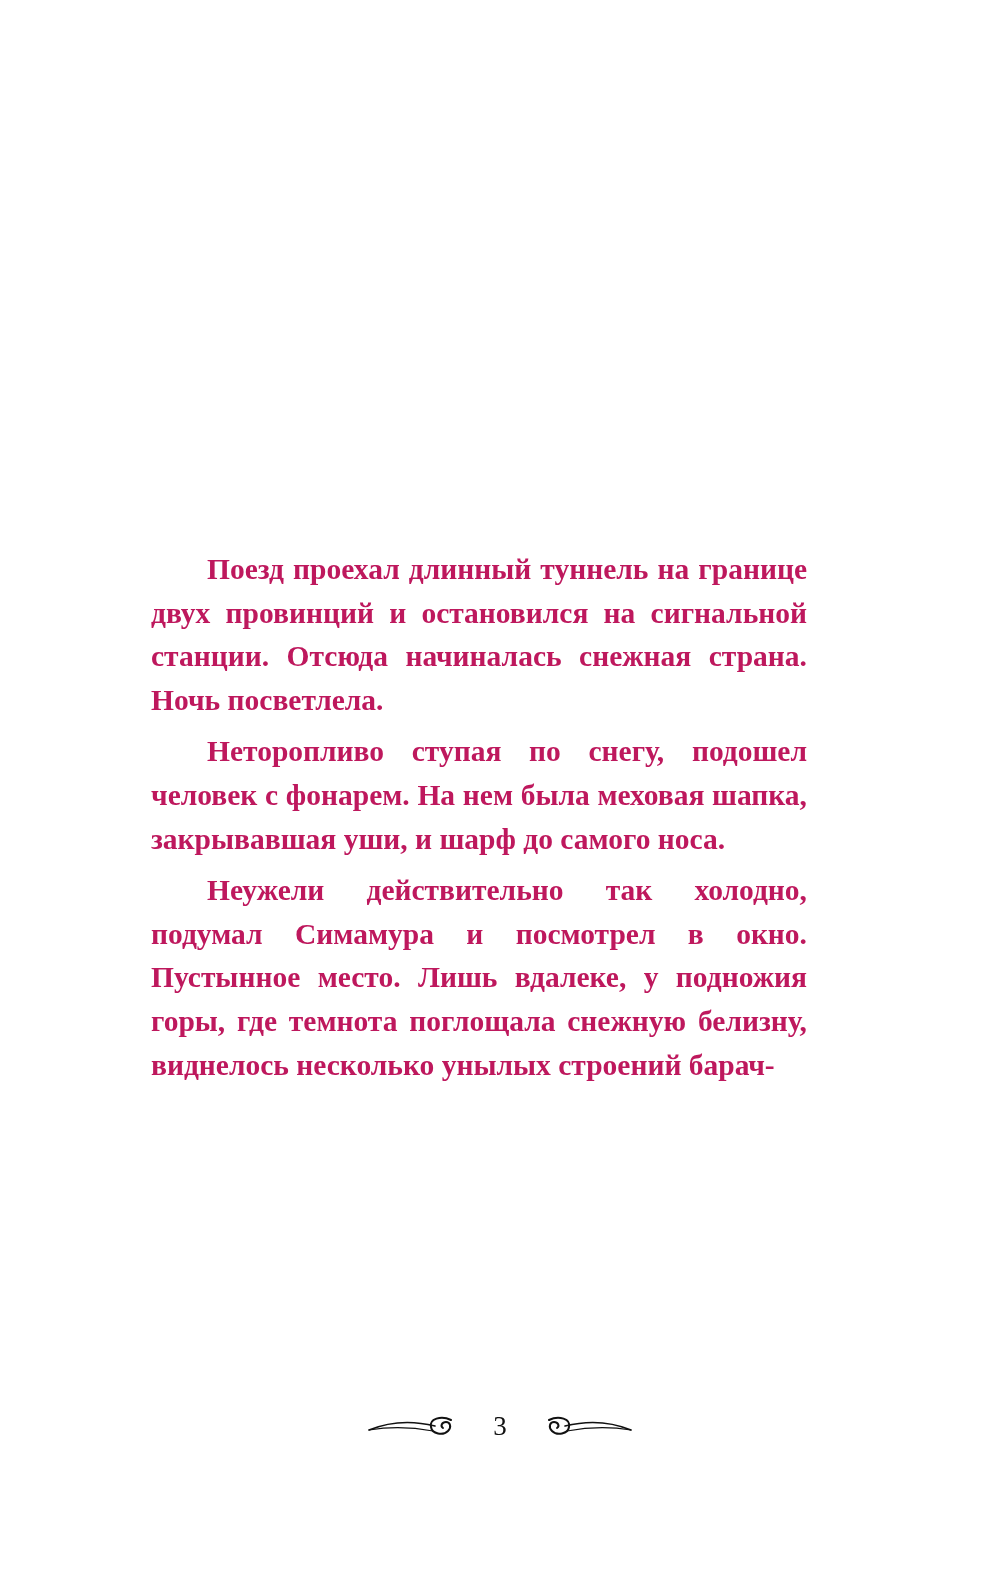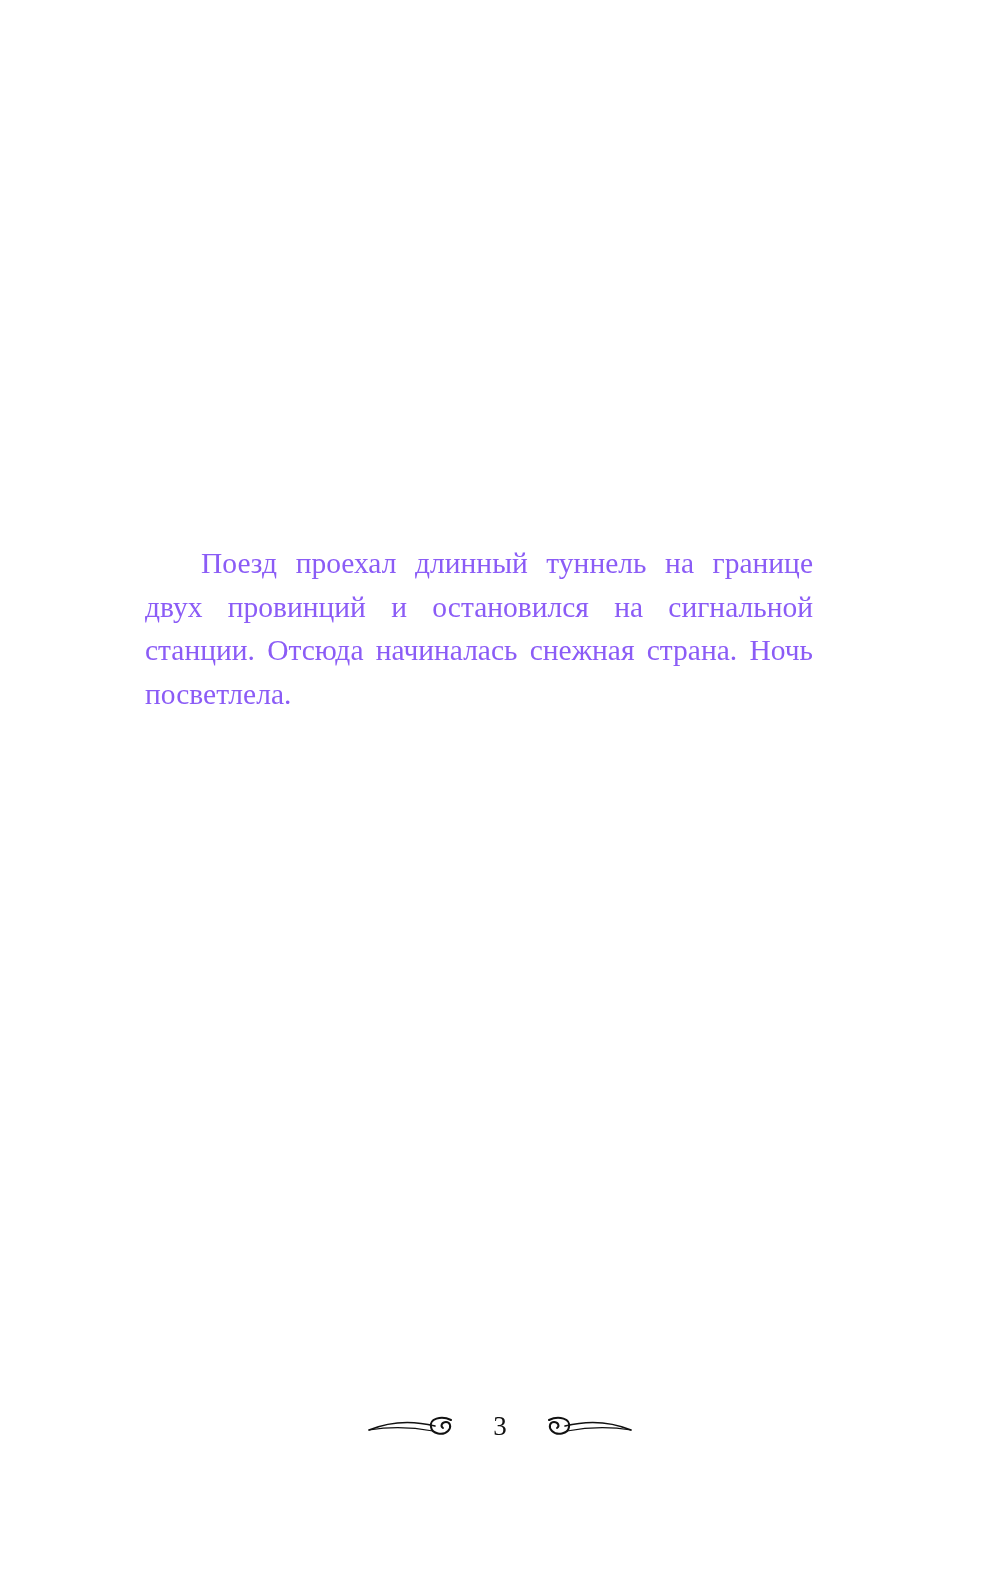--- a/index.html
+++ b/index.html
@@ -24,29 +24,30 @@
     height: 1583px;
     background: #ffffff;
   }
   .text-block {
     position: absolute;
     left: 143px;
     top: 540px;
     width: 672px;
   }
   .para {
-    margin: 2px;
+    margin: 8px;
     text-indent: 56px;
     font-size: 29.5px;
     line-height: 43.6px;
     text-align: justify;
     text-justify: inter-word;
     hyphens: manual;
-    color: #8b5cf6;
+    color: #be185d;
     font-family: "Liberation Serif", "DejaVu Serif", serif;
+    font-weight: bold;
   }
   .para:last-child {
     text-align: justify;
   }
   .footer {
     position: absolute;
     left: 0;
     top: 1396px;
     width: 1000px;
     height: 60px;
@@ -72,20 +73,22 @@
     height: 34px;
   }
 </style>
 </head>
 <body>
 
 <div class="page">
 
   <div class="text-block">
     <p class="para">Поезд проехал длинный туннель на границе двух провинций и остановился на сигнальной станции. Отсюда начиналась снежная страна. Ночь посветлела.</p>
+    <p class="para">Неторопливо ступая по снегу, подошел человек с фонарем. На нем была меховая шапка, закрывавшая уши, и шарф до самого носа.</p>
+    <p class="para">Неужели действительно так холодно, подумал Симамура и посмотрел в окно. Пустынное место. Лишь вдалеке, у подножия горы, где темнота поглощала снежную белизну, виднелось несколько унылых строений барач-</p>
   </div>
 
   <div class="footer">
     <span class="orn">
       <svg viewBox="0 0 110 34" xmlns="http://www.w3.org/2000/svg">
         <path d="M2 21 C 24 12, 48 12, 68 17" fill="none" stroke="#111111" stroke-width="1.6" stroke-linecap="round"></path>
         <path d="M2 21 C 26 17, 50 19, 66 22" fill="none" stroke="#111111" stroke-width="1.1" stroke-linecap="round"></path>
         <path d="M84 11 C 74 6, 62 10, 64 18 C 65 25, 76 27, 81 22 C 85 18, 83 13, 79 13 C 75 13, 73 17, 76 19" fill="none" stroke="#111111" stroke-width="2" stroke-linecap="round"></path>
       </svg>
     </span>

